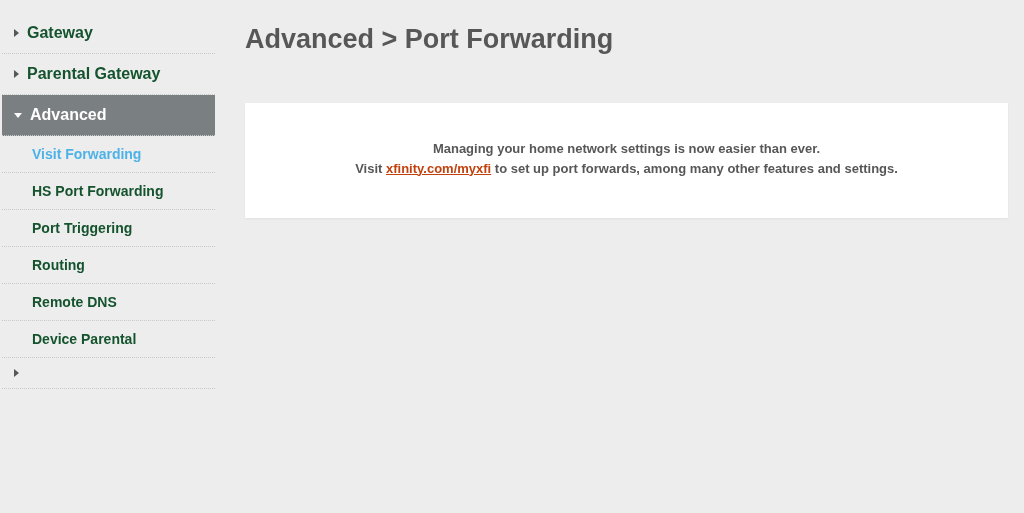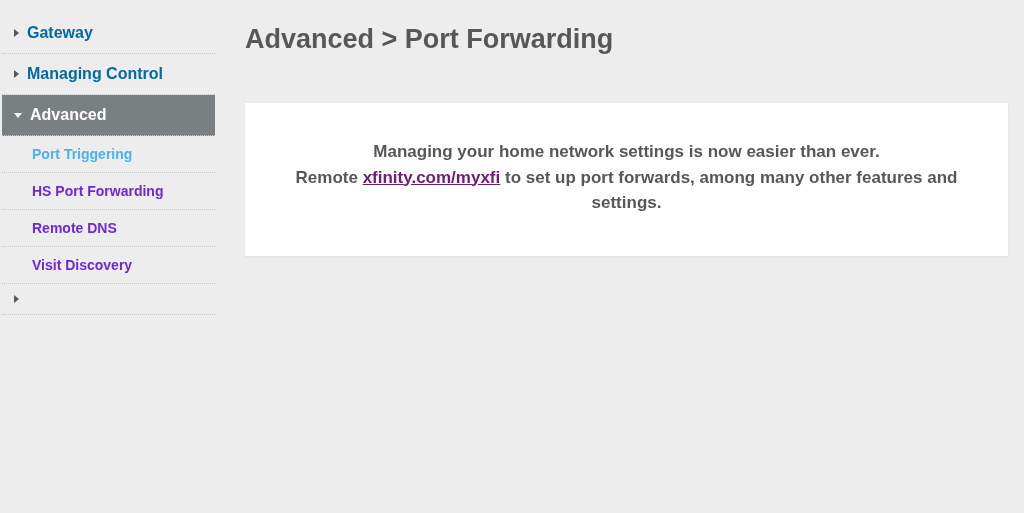--- a/index.html
+++ b/index.html
@@ -46,32 +46,32 @@
       border-left: 5px solid #575757;
     }
     .sidebar-item.active .arrow.down {
       border-left: 4px solid transparent;
       border-right: 4px solid transparent;
       border-top: 5px solid #fff;
     }
     .sidebar-item .label {
       font-size: 16px;
       font-weight: bold;
-      color: #0369a1;
+      color: #14532d;
     }
     .sidebar-item.active .label {
       color: #fff;
     }
     .sidebar-subitem {
       padding: 10px 8px 10px 30px;
       border-bottom: 1px dotted #c8c8c8;
       cursor: pointer;
       font-size: 14px;
       font-weight: bold;
-      color: #6d28d9;
+      color: #14532d;
     }
     .sidebar-subitem.selected {
       color: #4db2e8;
     }
     .main {
       flex: 1;
       padding: 24px 16px 0 30px;
     }
     .page-title {
       font-size: 27px;
@@ -79,66 +79,72 @@
       color: #575757;
       margin-bottom: 48px;
     }
     .content-box {
       background: #fff;
       padding: 36px 30px 40px 30px;
       text-align: center;
       box-shadow: 0 1px 2px rgba(0,0,0,0.05);
     }
     .content-text {
-      font-size: 17px;
+      font-size: 13px;
       font-weight: bold;
       color: #575757;
       line-height: 1.5;
     }
     .content-text a {
-      color: #701a75;
+      color: #c2410c;
       text-decoration: underline;
     }
   </style>
 </head>
 <body>
 
 <div class="container">
   <div class="sidebar">
     <div class="sidebar-item">
       <span class="arrow right"></span>
       <span class="label">Gateway</span>
     </div>
     <div class="sidebar-item">
       <span class="arrow right"></span>
-      <span class="label">Managing Control</span>
+      <span class="label">Parental Gateway</span>
     </div>
     <div class="sidebar-item active">
       <span class="arrow down"></span>
       <span class="label">Advanced</span>
     </div>
     <div class="sidebar-subitem selected">
-      <span>Port Triggering</span>
+      <span>Visit Forwarding</span>
     </div>
     <div class="sidebar-subitem">
       <span>HS Port Forwarding</span>
     </div>
     <div class="sidebar-subitem">
+      <span>Port Triggering</span>
+    </div>
+    <div class="sidebar-subitem">
+      <span>Routing</span>
+    </div>
+    <div class="sidebar-subitem">
       <span>Remote DNS</span>
     </div>
     <div class="sidebar-subitem">
-      <span>Visit Discovery</span>
+      <span>Device Parental</span>
     </div>
     <div class="sidebar-item">
       <span class="arrow right"></span>
     </div>
   </div>
 
   <div class="main">
     <h1 class="page-title">Advanced &gt; Port Forwarding</h1>
     <div class="content-box">
       <div class="content-text">
         <span>Managing your home network settings is now easier than ever.</span><br>
-        <span>Remote </span><a href="#">xfinity.com/myxfi</a><span> to set up port forwards, among many other features and settings.</span>
+        <span>Visit </span><a href="#">xfinity.com/myxfi</a><span> to set up port forwards, among many other features and settings.</span>
       </div>
     </div>
   </div>
 </div>
 
 </body></html>

